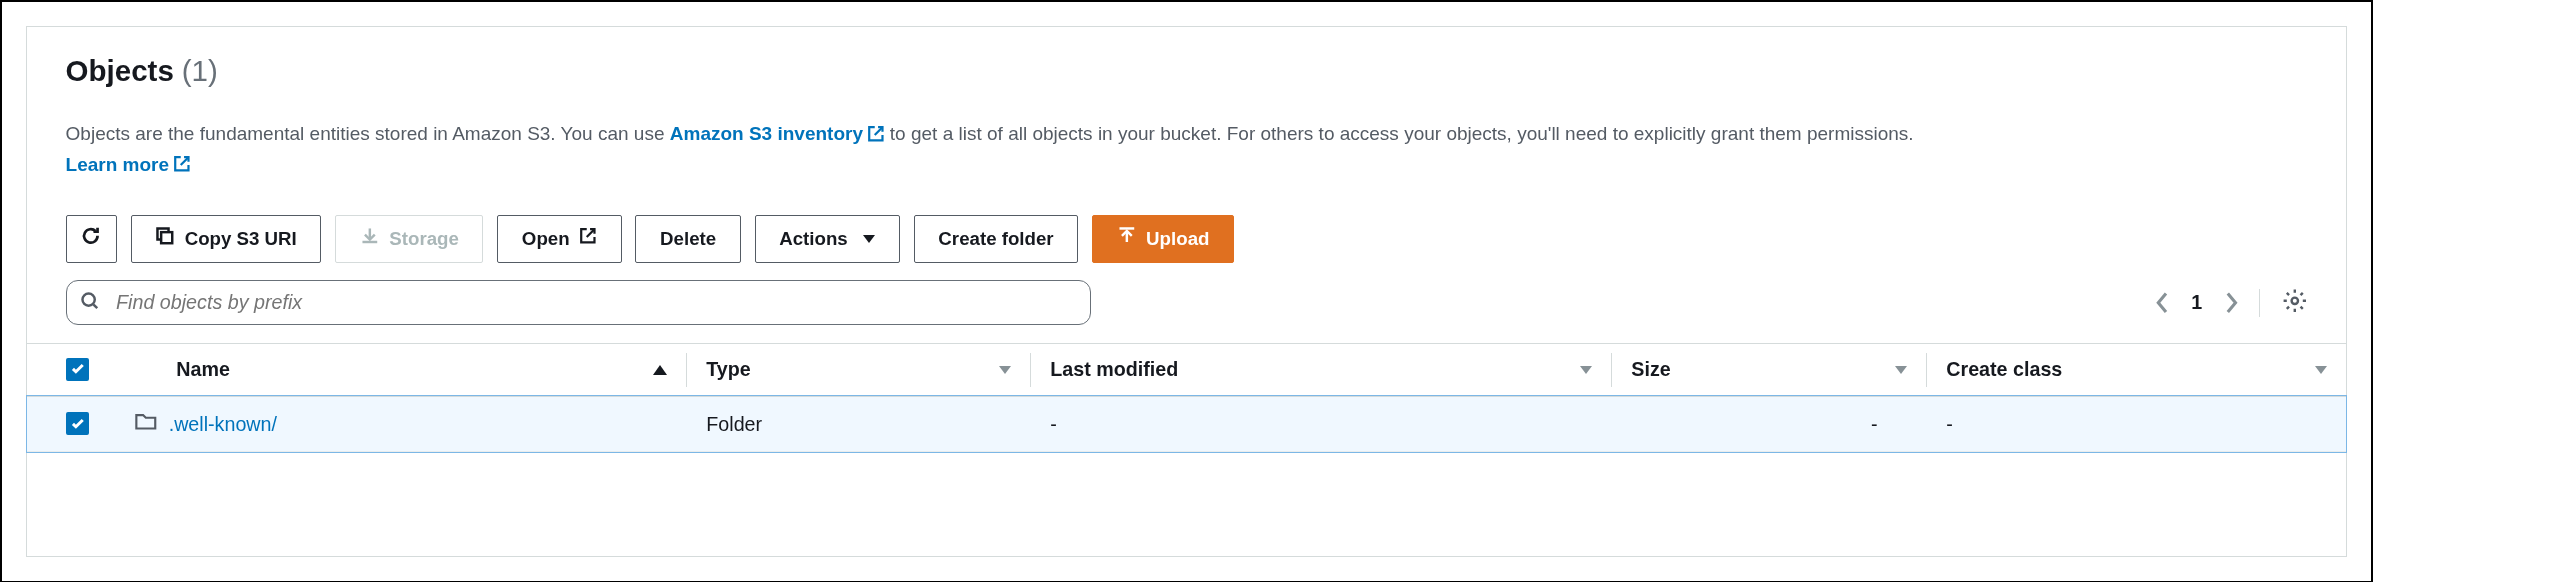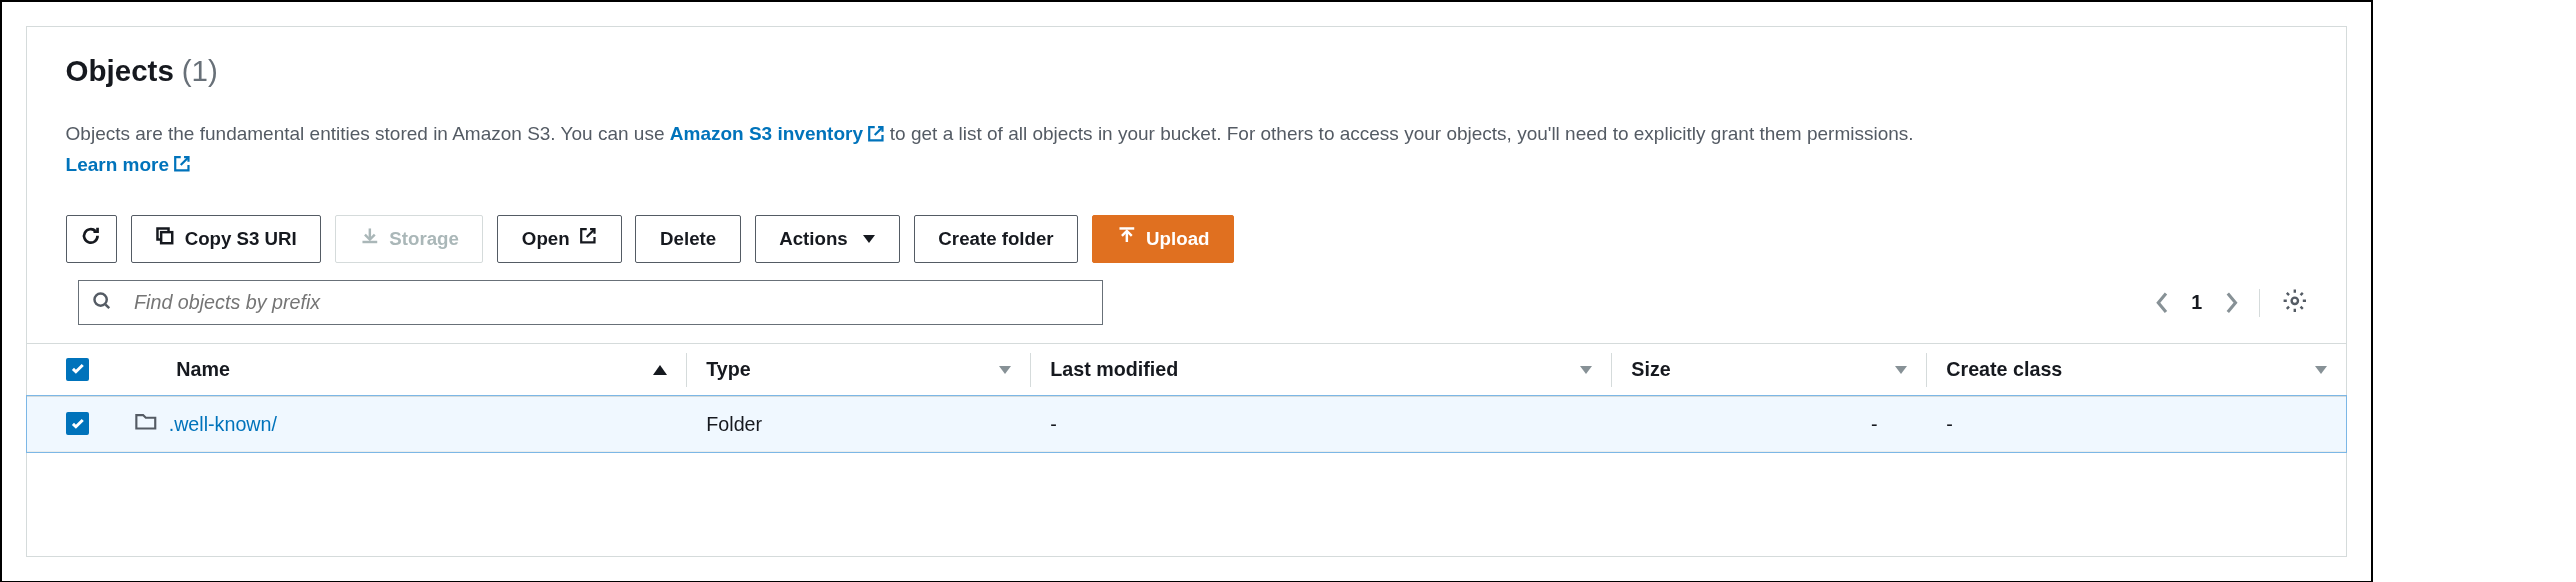--- a/index.html
+++ b/index.html
@@ -100,26 +100,25 @@
   .search-row {
     display: flex;
     align-items: center;
     padding: 17.7px 39px 17.7px 39px;
     gap: 15.7px;
   }
   .search-box {
     flex: 0 0 auto;
     width: 1025px;
     border: 1.5px solid #687078;
-    border-radius: 0;
+    border-radius: 12px;
     display: flex;
     align-items: center;
     padding: 9.8px 13.8px;
-    gap: 22px;
-    margin-left: 12px;
+    gap: 16px;
   }
   .search-box input {
     border: none;
     outline: none;
     font-size: 19.7px;
     font-style: italic;
     color: #687078;
     width: 100%;
     background: transparent;
   }

